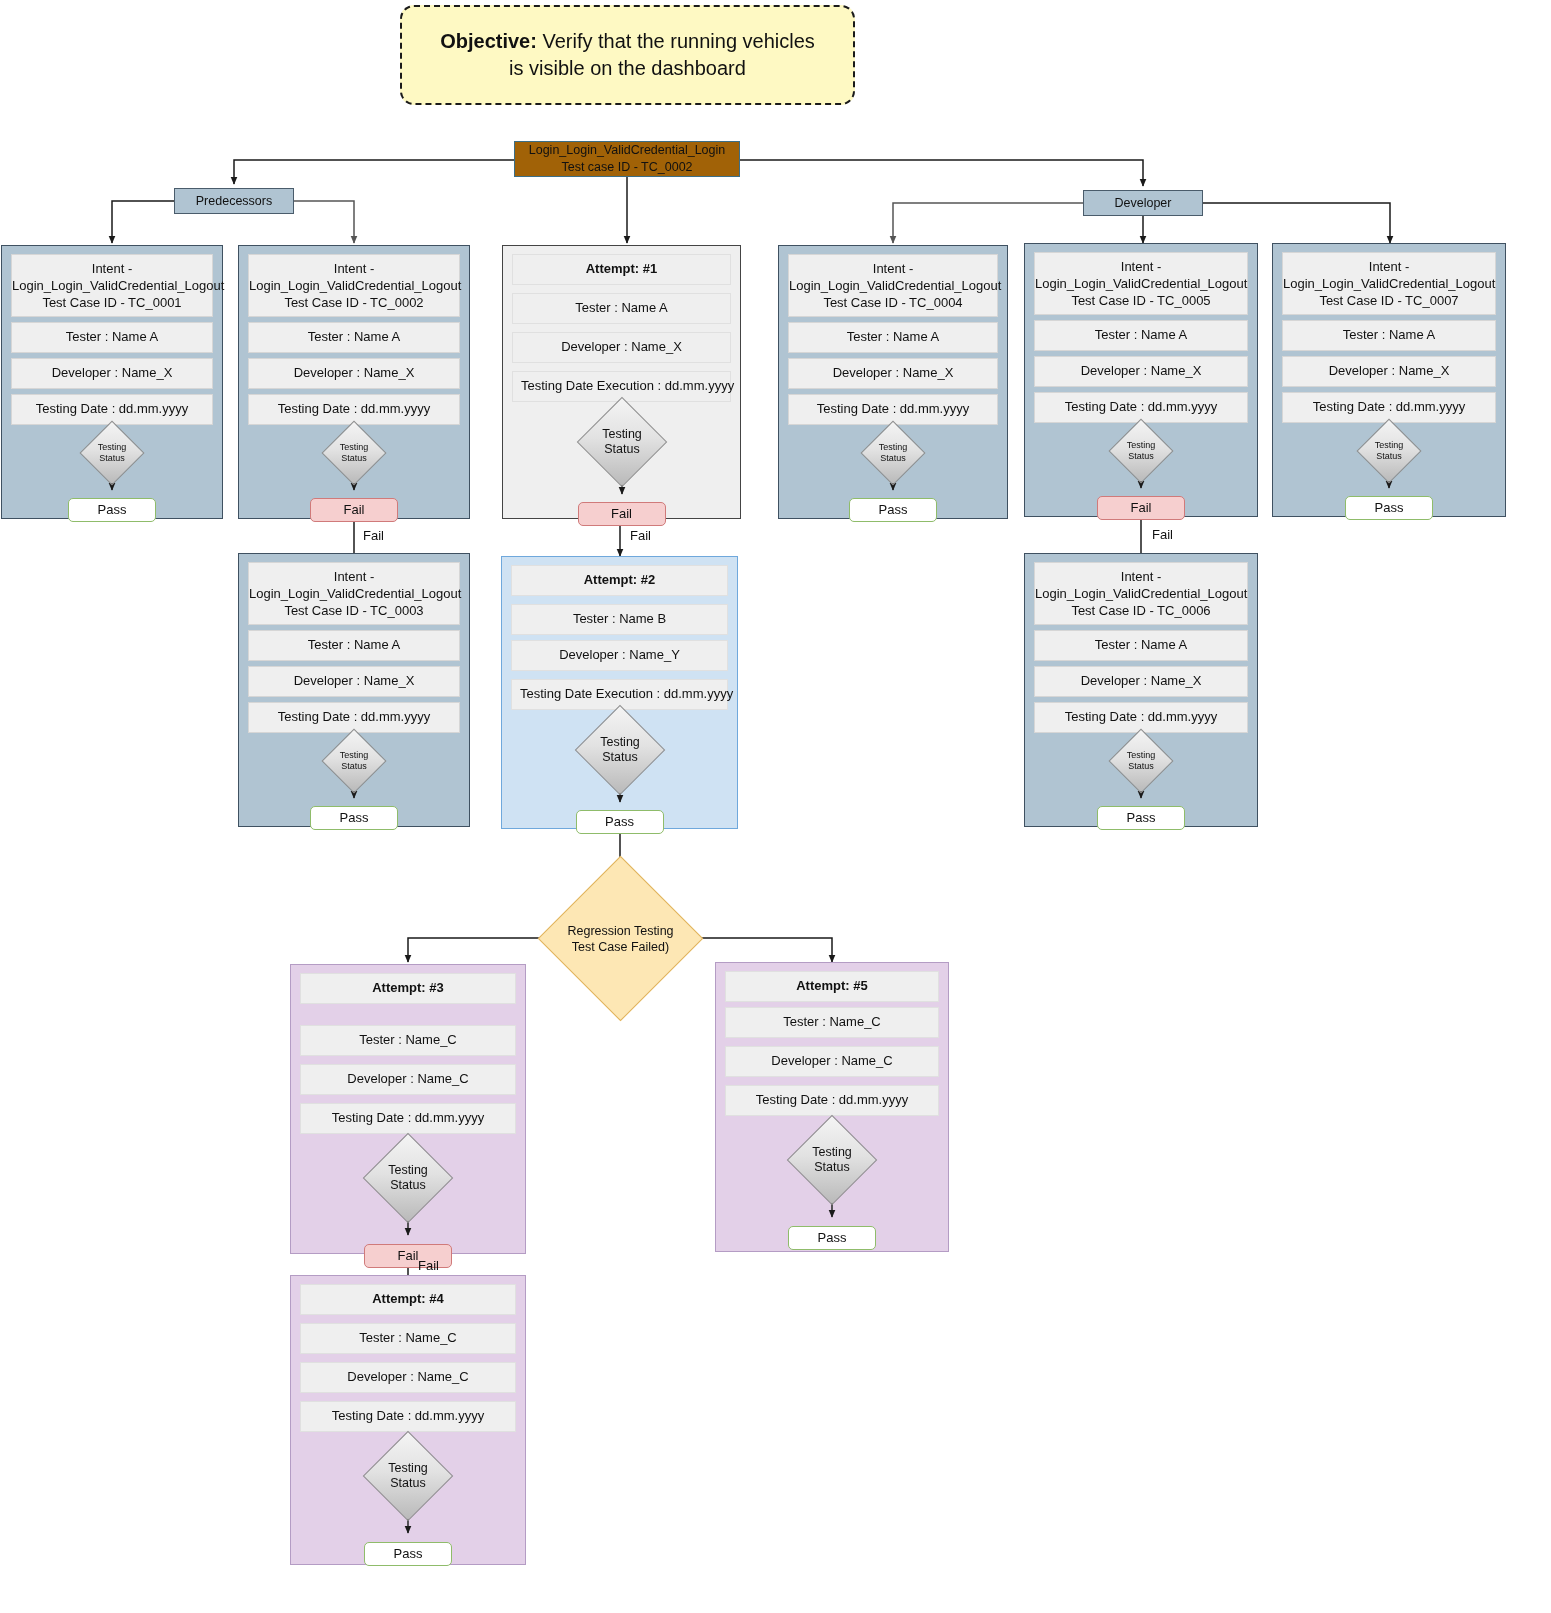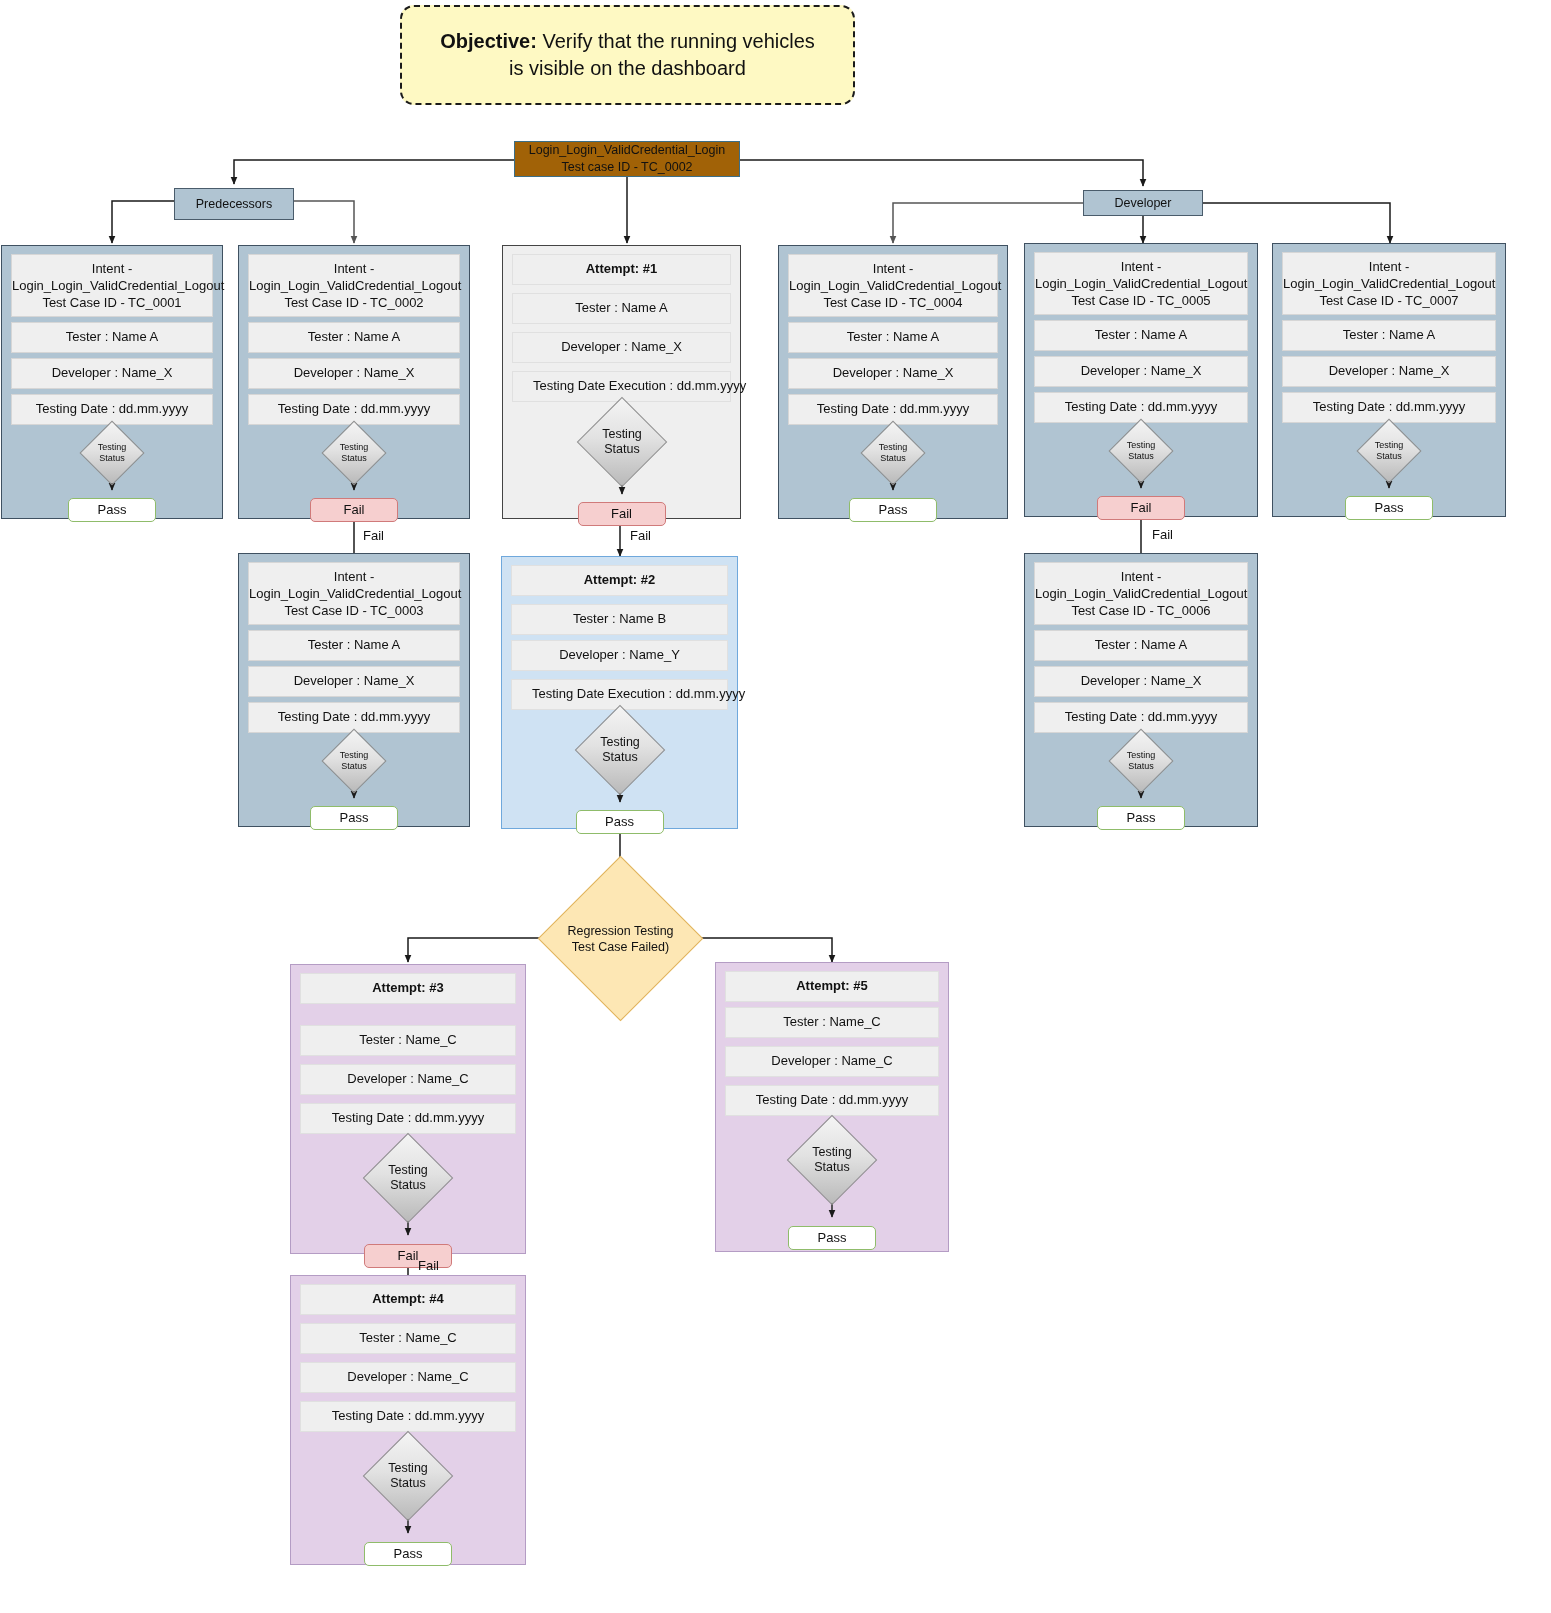--- a/index.html
+++ b/index.html
@@ -28,38 +28,38 @@
     display:flex;flex-direction:column;align-items:center;justify-content:center;
     font-size:12.5px;line-height:1.35;color:#111;
   }
 
   
   .grouphdr{
     background:#b0c4d2;border:1.4px solid #4a5c6b;
     display:flex;align-items:center;justify-content:center;
     font-size:12.5px;color:#111;
   }
-  #grp-pre{left:174px;top:188px;width:120px;height:32px;}
+  #grp-pre{left:174px;top:188px;width:120px;height:26px;}
   #grp-suc{left:1083px;top:190px;width:120px;height:26px;}
 
   
   .card{
     position:absolute;box-sizing:border-box;
     border:1.5px solid #3f5161;
     padding:8px 9px 10px 9px;
   }
   .card.tc{background:#b0c4d2;}
   .card.attempt1{background:#efefef;border-color:#444;}
   .card.attempt2{background:#cfe2f3;border-color:#6fa8dc;}
   .card.attemptp{background:#e3d0e8;border-color:#b49cc4;}
 
   .row{
     background:#efefef;border:1px solid #d6d6d6;
     font-size:13px;color:#111;text-align:center;
-    padding:6px 20px;margin-bottom:5px;line-height:1.3;
+    padding:6px 8px;margin-bottom:5px;line-height:1.3;
     white-space:nowrap;overflow:visible;
   }
   .row.title{line-height:1.32;padding:5px 0;}
   .row.bold{font-weight:bold;}
   .card.attempt1 .row,.card.attempt2 .row,.card.attemptp .row{border-color:#e0e0e0;}
 
   
   .dia-wrap{position:relative;display:flex;justify-content:center;margin-top:4px;}
   .diamond{
     position:relative;transform:rotate(45deg);

